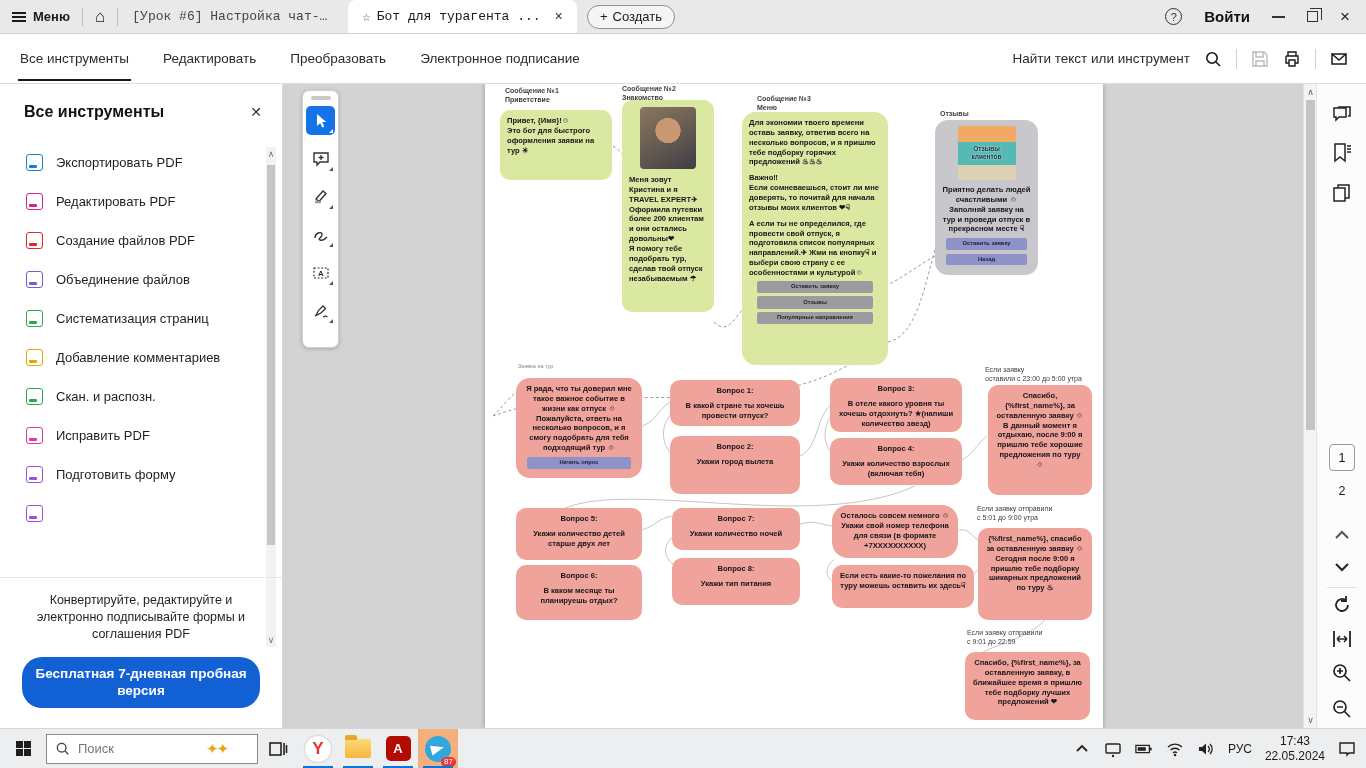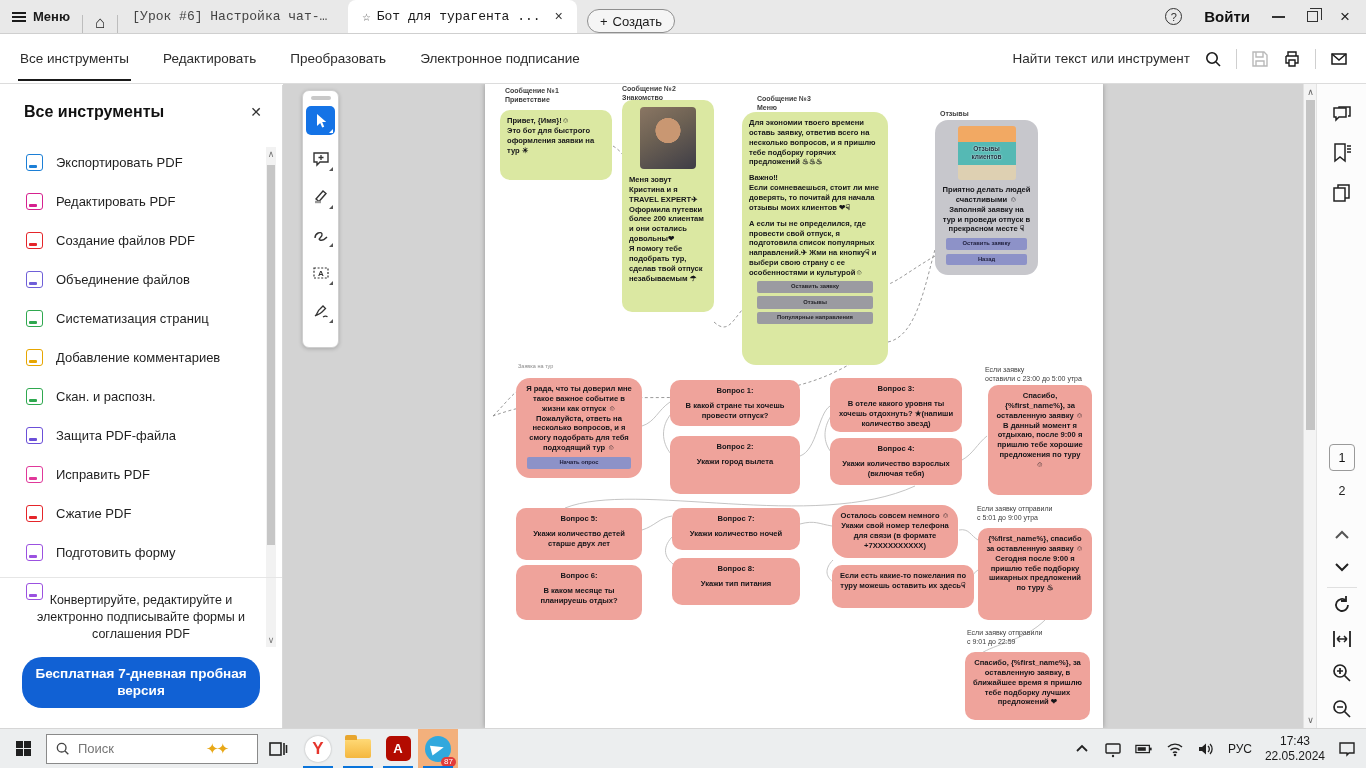--- a/index.html
+++ b/index.html
@@ -1,21 +1,21 @@
 <!DOCTYPE html>
 <html><head>
 <meta charset="utf-8">
 <style>
   * { box-sizing: border-box; margin: 0; padding: 0; }
   html,body { width:1366px; height:768px; overflow:hidden; }
   body { font-family:"Liberation Sans", sans-serif; background:#fff; position:relative; color:#222; }
 
   
   .titlebar { position:absolute; left:0; top:0; width:1366px; height:34px; background:#e9e9e9; border-bottom:1px solid #cfcfcf; display:flex; align-items:center; }
-  .tb-left { display:flex; align-items:flex-end; height:100%; }
+  .tb-left { display:flex; align-items:center; height:100%; }
   .menu-btn { display:flex; align-items:center; gap:7px; padding:0 12px; font-size:13px; font-weight:bold; color:#1a1a1a; height:100%; }
   .hamb { width:14px; height:10px; border-top:2px solid #1a1a1a; border-bottom:2px solid #1a1a1a; position:relative; }
   .hamb::after { content:""; position:absolute; left:0; top:2px; width:14px; height:2px; background:#1a1a1a; }
   .vdiv { width:1px; height:18px; background:#bdbdbd; }
   .home { font-size:17px; padding:0 12px; color:#1a1a1a; }
   .tab { display:flex; align-items:center; gap:6px; padding:0 14px; height:100%; font-size:13px; color:#444; max-width:230px; white-space:nowrap;font-family:Liberation Mono, monospace; }
   .tab.active { background:#fff; border-radius:8px 8px 0 0; color:#1a1a1a; }
   .tab .star { font-size:14px; color:#555; }
   .tab .x { font-size:14px; color:#333; margin-left:8px; cursor:pointer; }
   .create-btn { display:flex; align-items:center; gap:5px; border:1px solid #8f8f8f; border-radius:15px; background:#f5f5f5; height:24px; padding:0 12px; font-size:13px; color:#1a1a1a; margin-left:10px; }
@@ -204,30 +204,22 @@
       </div>
     <div class="tool-item">
         <span class="tool-icon" style="--c: #e7a600;"></span>
         <span>Добавление комментариев</span>
       </div>
     <div class="tool-item">
         <span class="tool-icon" style="--c: #2fa84f;"></span>
         <span>Скан. и распозн.</span>
       </div>
     <div class="tool-item">
-        <span class="tool-icon" style="--c: #6b4fd8;"></span>
-        <span>Защита PDF-файла</span>
-      </div>
-    <div class="tool-item">
         <span class="tool-icon" style="--c: #e0389a;"></span>
         <span>Исправить PDF</span>
-      </div>
-    <div class="tool-item">
-        <span class="tool-icon" style="--c: #e5252a;"></span>
-        <span>Сжатие PDF</span>
       </div>
     <div class="tool-item">
         <span class="tool-icon" style="--c: #9b51e0;"></span>
         <span>Подготовить форму</span>
       </div>
     <div class="tool-item">
         <span class="tool-icon" style="--c:#9b51e0"></span>
       </div>
   </div>
   <div class="pscroll">

